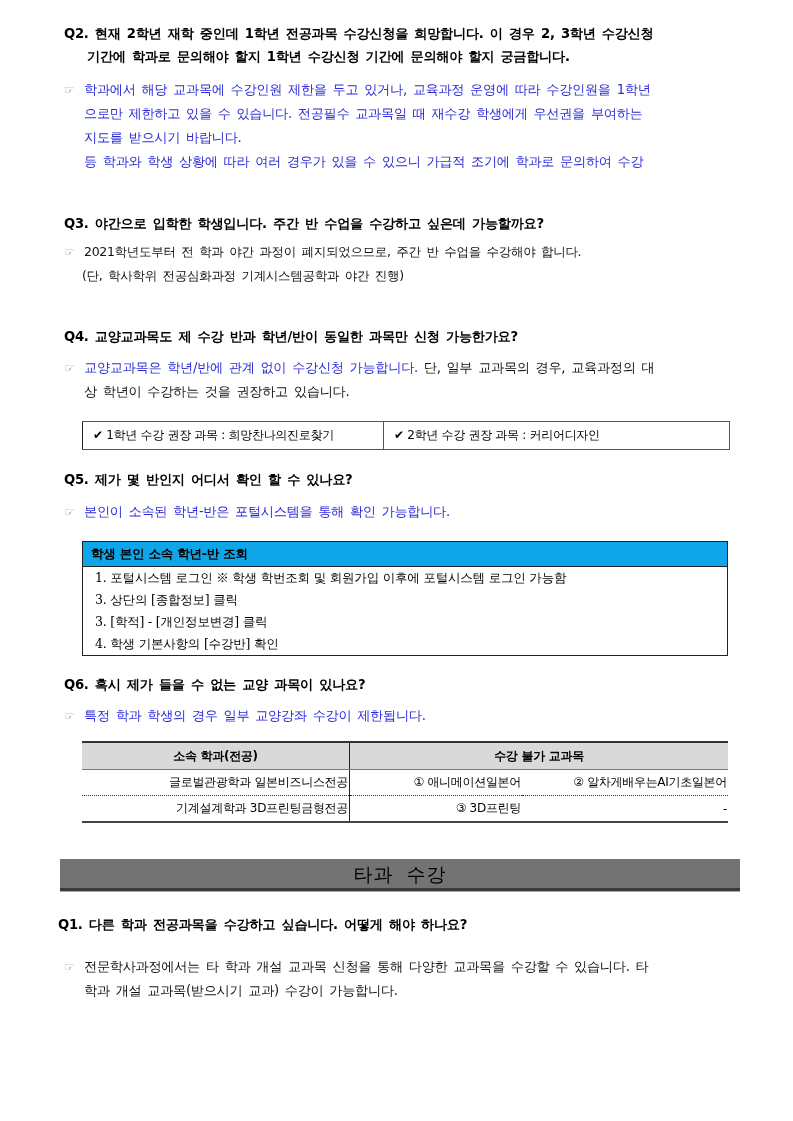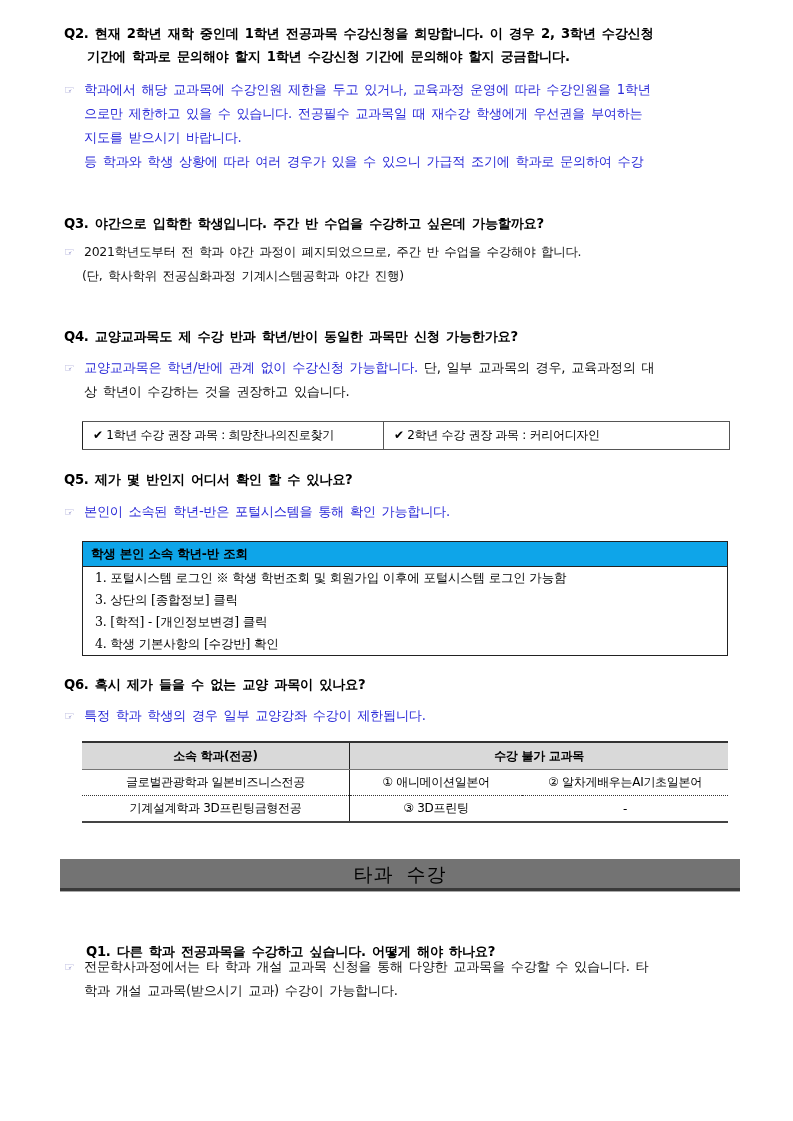--- a/index.html
+++ b/index.html
@@ -40,21 +40,21 @@
     font-family: "DejaVu Sans", "Liberation Sans", sans-serif; font-size: 12.5px;
   }
   .lookup td { padding: 0 8px 0 12px; height: 22px; }
   .restr {
     border-collapse: collapse; font-size: 12px; letter-spacing: -0.3px;
   }
   .restr th {
     background: #d9d9d9; font-weight: bold; height: 24px; font-size: 12px;
     border-top: 2px solid #333; border-bottom: 1px solid #777;
   }
-  .restr td { height: 23px; text-align: center; }
+  .restr td { height: 23px; text-align: right; }
   .restr tr.r1 td { border-bottom: 1px dotted #333; }
   .restr tr.r2 td { border-bottom: 2px solid #444; }
   .restr .vsep { border-right: 1.5px solid #222; }
   .section-title {
     background: #737373; border-bottom: 3px solid #3a3a3a;
     box-shadow: 0 1px 0 #aaa;
     text-align: center; font-size: 19px; letter-spacing: 1px; word-spacing: 6px;
     line-height: 30px;
   }
 </style>
@@ -134,17 +134,17 @@
   <tr class="r2">
     <td class="vsep">기계설계학과 3D프린팅금형전공</td>
     <td>③ 3D프린팅</td>
     <td>-</td>
   </tr>
 </tbody>
   </table>
 
 <div class="abs section-title" style="left:60px; top:859px; width:680px; height:29px;">타과 수강</div>
 
-<div class="abs q" style="left:58px; top:940px; width:700px;margin-left:28px;">Q1. 다른 학과 전공과목을 수강하고 싶습니다. 어떻게 해야 하나요?</div>
+<div class="abs q" style="left:58px; top:913px; width:700px;">Q1. 다른 학과 전공과목을 수강하고 싶습니다. 어떻게 해야 하나요?</div>
 <div class="abs ans black" style="left:64px; top:955px; width:690px;">
   <div><span class="hand">☞</span><span>전문학사과정에서는 타 학과 개설 교과목 신청을 통해 다양한 교과목을 수강할 수 있습니다. 타</span></div>
   <span class="cont">학과 개설 교과목(받으시기 교과) 수강이 가능합니다.</span>
 </div>
 
 </body></html>

